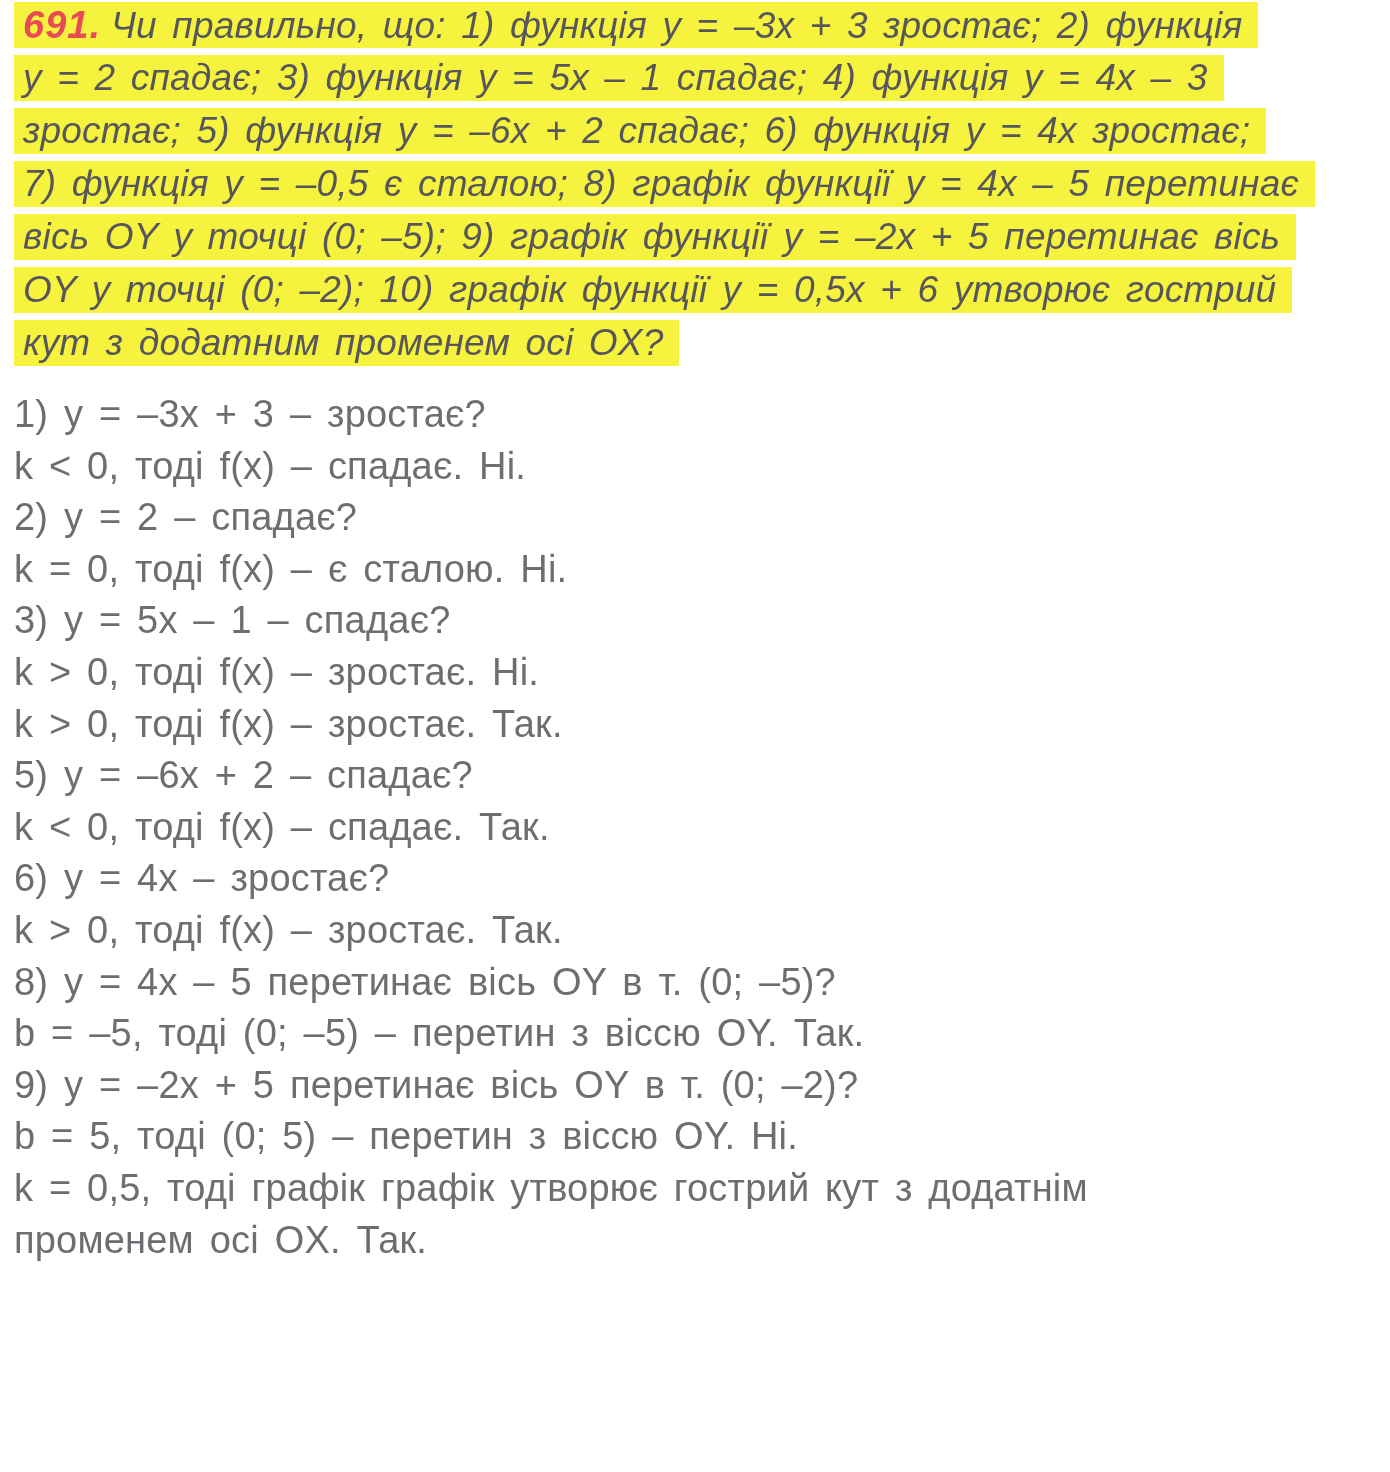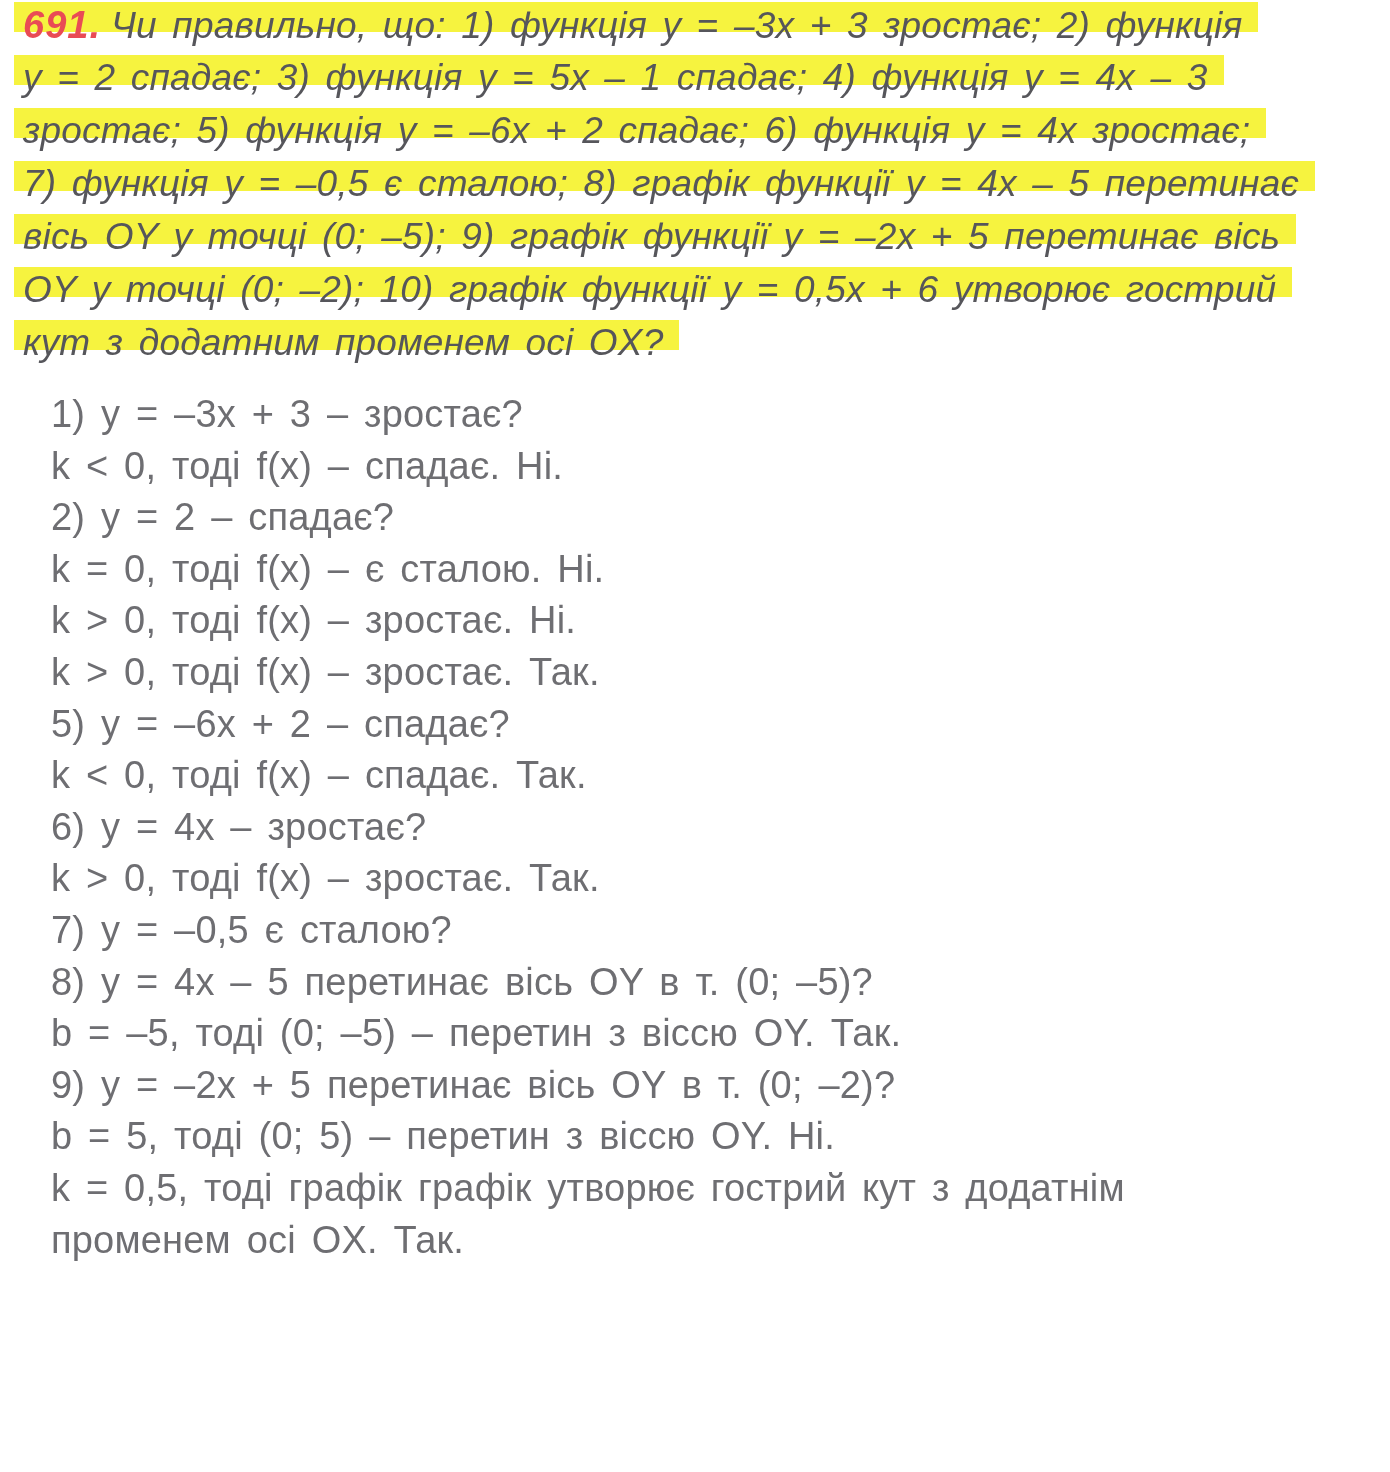--- a/index.html
+++ b/index.html
@@ -16,21 +16,21 @@
   .page {
     padding: 2px 0 0 14px;
   }
   
   .p-line {
     height: 53px;
   }
   .hl {
     display: inline-block;
     background: var(--highlight);
-    height: 30px;
+    height: 46px;
     line-height: 46px;
     padding: 0 16px 0 9px;
     white-space: nowrap;
   }
   .itext {
     font-style: italic;
     font-size: 37px;
     color: var(--problem-text);
     letter-spacing: 0.2px;
     word-spacing: 5px;
@@ -47,21 +47,20 @@
   .solution {
     margin-top: 16px;
   }
   .s-line {
     font-size: 38px;
     line-height: 51.6px;
     color: var(--solution-text);
     letter-spacing: 0.2px;
     word-spacing: 5px;
     white-space: nowrap;
-    margin-left: 37px;
   }
 </style>
 </head>
 <body>
 
 <div class="page">
 
   <section class="problem">
     <div class="p-line">
       <span class="hl"><span class="num">691.</span><span class="itext">Чи правильно, що: 1) функція y = –3x + 3 зростає; 2) функція</span></span>
@@ -89,35 +88,35 @@
   <section class="solution">
 
       <div class="s-line">1) y = –3x + 3 – зростає?</div>
 
       <div class="s-line">k &lt; 0, тоді f(x) – спадає. Ні.</div>
 
       <div class="s-line">2) y = 2 – спадає?</div>
 
       <div class="s-line">k = 0, тоді f(x) – є сталою. Ні.</div>
 
+      <div class="s-line">3) y = 5x – 1 – спадає?</div>
 
       <div class="s-line">k &gt; 0, тоді f(x) – зростає. Ні.</div>
 
 
       <div class="s-line">k &gt; 0, тоді f(x) – зростає. Так.</div>
 
       <div class="s-line">5) y = –6x + 2 – спадає?</div>
 
       <div class="s-line">k &lt; 0, тоді f(x) – спадає. Так.</div>
 
       <div class="s-line">6) y = 4x – зростає?</div>
 
       <div class="s-line">k &gt; 0, тоді f(x) – зростає. Так.</div>
 
-      <div class="s-line">7) y = –0,5 є сталою?</div>
 
 
       <div class="s-line">8) y = 4x – 5 перетинає вісь OY в т. (0; –5)?</div>
 
       <div class="s-line">b = –5, тоді (0; –5) – перетин з віссю OY. Так.</div>
 
       <div class="s-line">9) y = –2x + 5 перетинає вісь OY в т. (0; –2)?</div>
 
       <div class="s-line">b = 5, тоді (0; 5) – перетин з віссю OY. Ні.</div>
 

